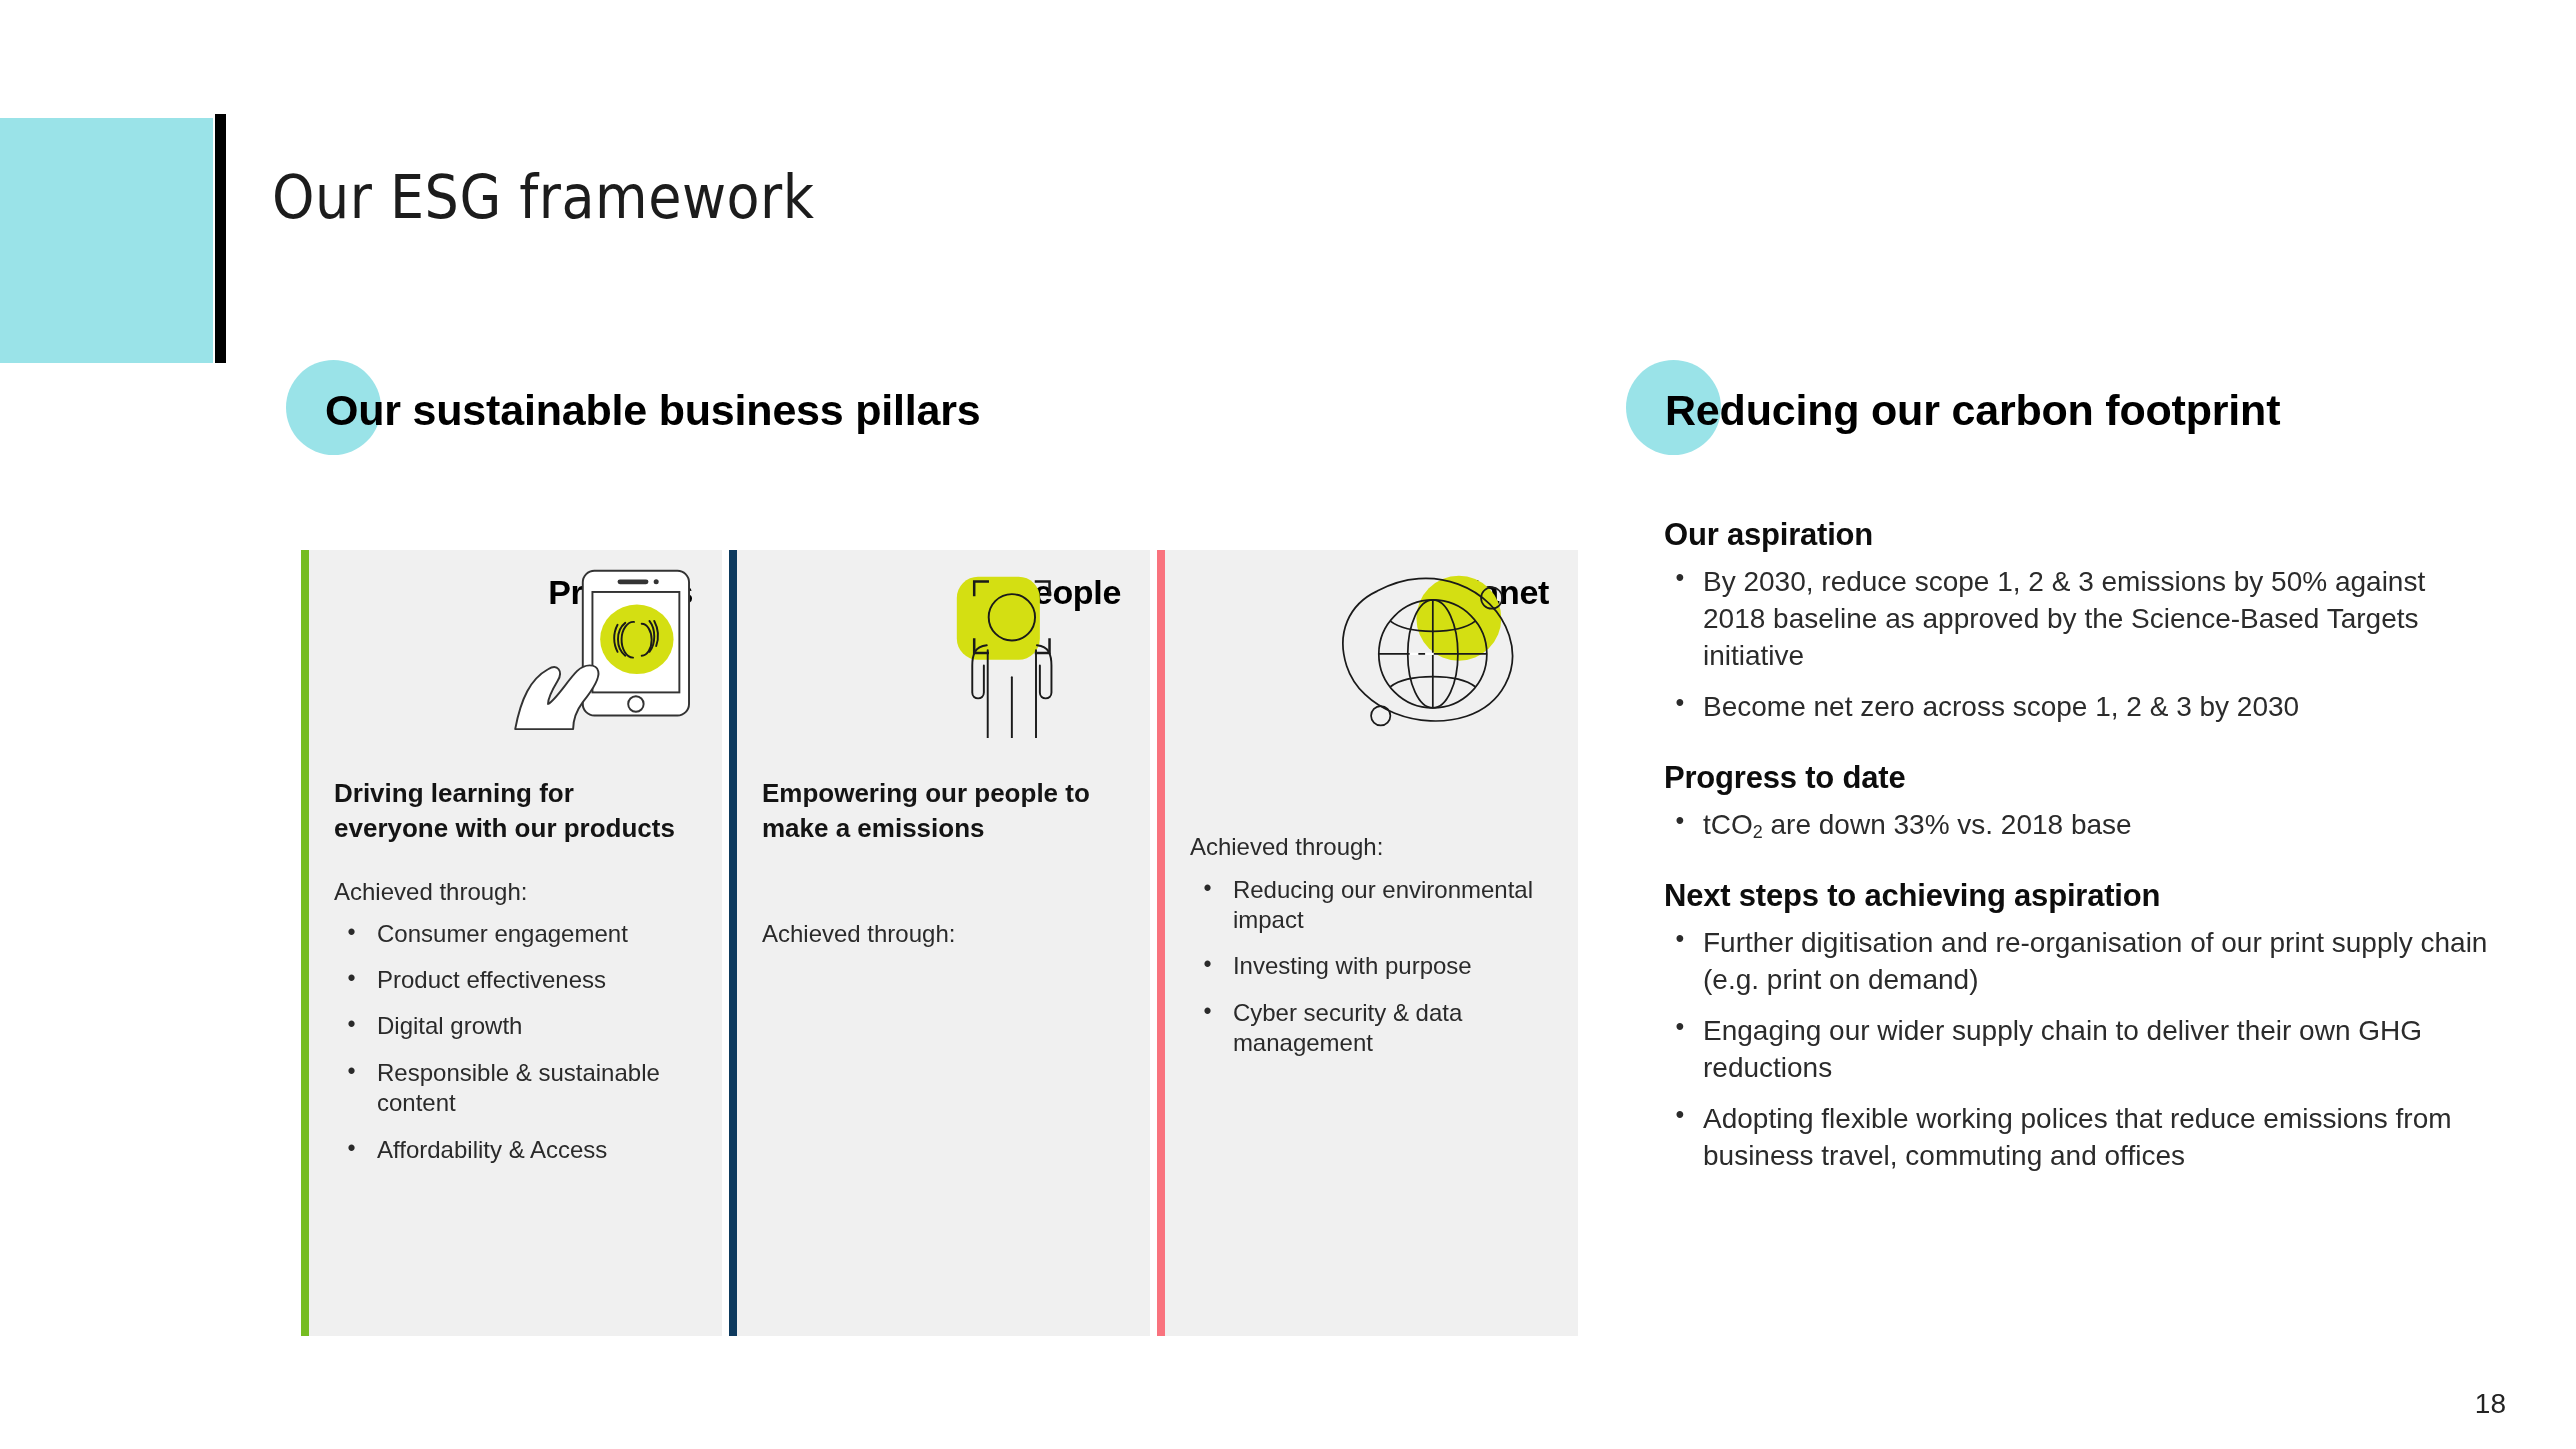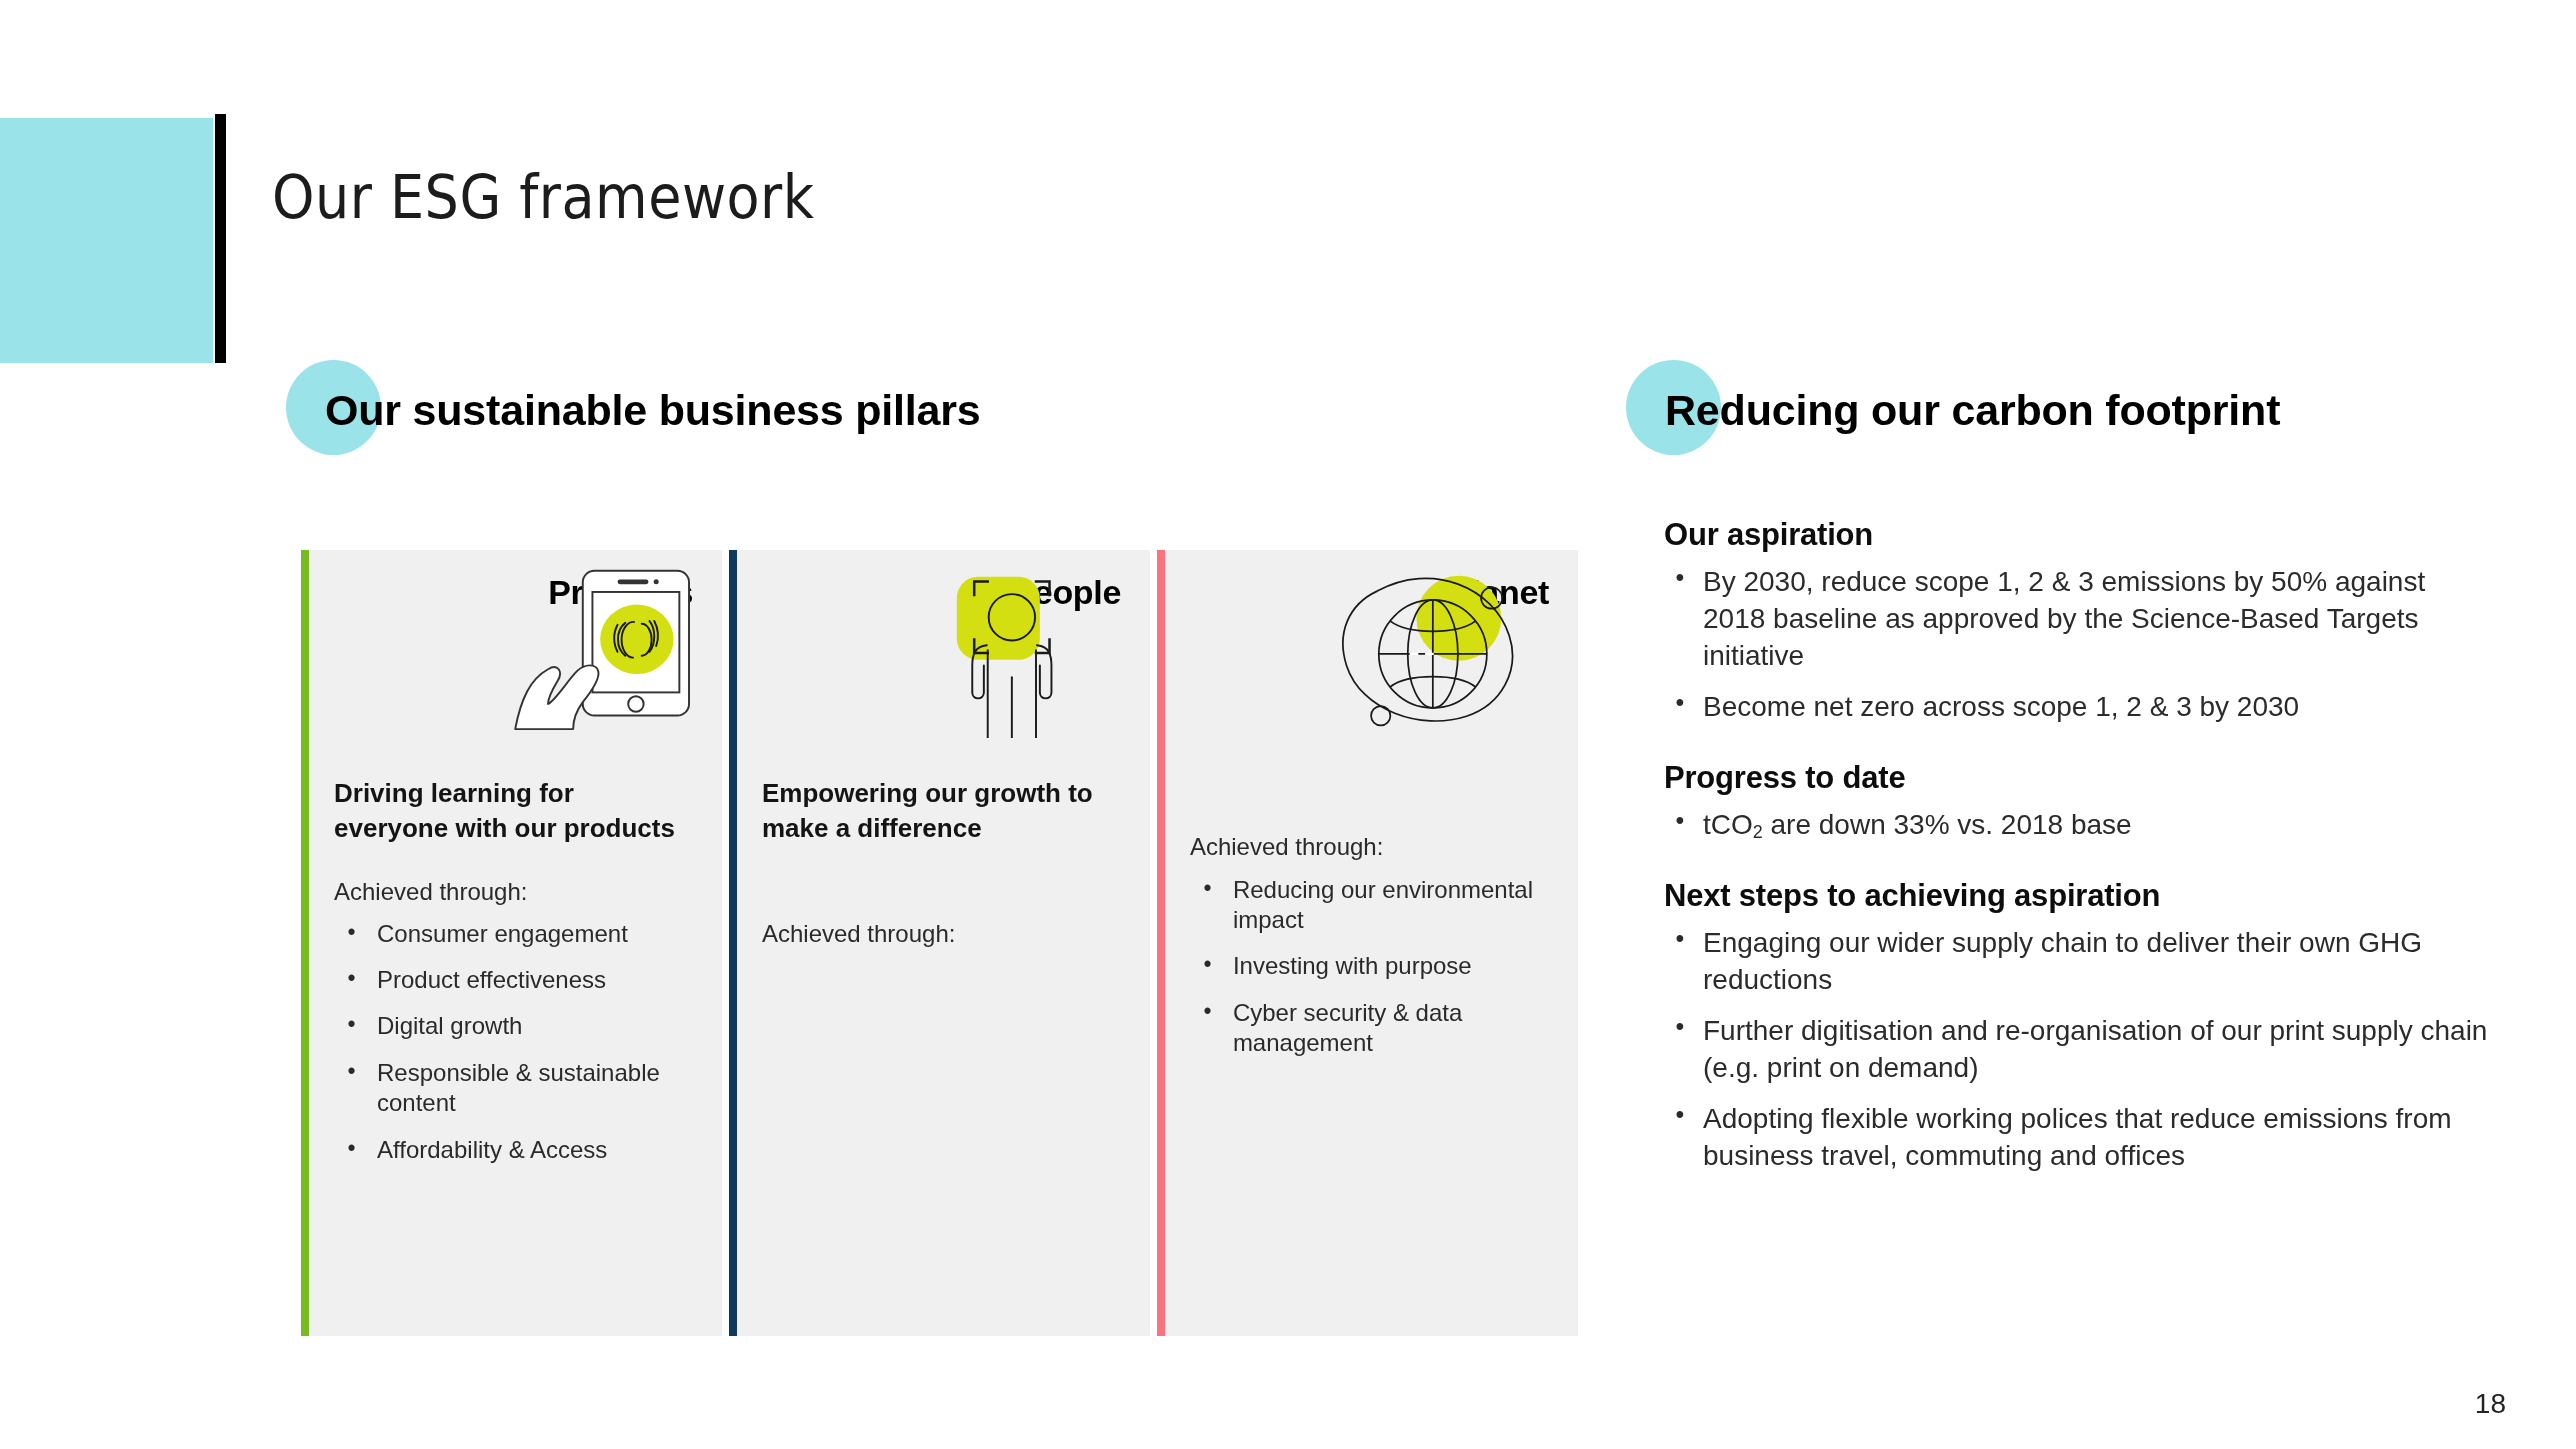--- a/index.html
+++ b/index.html
@@ -292,21 +292,21 @@
           <g fill="none" stroke="#1a1a1a" stroke-width="2" stroke-linecap="round">
             <path d="M43 79 C30 80 28 90 28 100 L28 128 C28 136 40 136 40 128 L40 100"></path>
             <path d="M95 79 C108 80 110 90 110 100 L110 128 C110 136 98 136 98 128 L98 100"></path>
             <path d="M44 84 L44 175"></path>
             <path d="M94 84 L94 175"></path>
             <path d="M69 112 L69 175"></path>
           </g>
         </svg>
       </div>
     </div>
-    <div class="pillar-statement">Empowering our growth to make a difference</div>
+    <div class="pillar-statement">Empowering our people to make a emissions</div>
     <div class="achieved-label" style="margin-top:74px;">Achieved through:</div>
   </div>
 
   <div class="pillar">
     <div class="pillar-bar" style="background:#F9737E"></div>
     <div class="pillar-head-row">
       <div class="pillar-title">Planet</div>
       <div class="pillar-icon" style="right:5.8px;top:0px;">
         <svg width="203" height="164" viewBox="0 0 210 170">
 
@@ -351,21 +351,21 @@
     <li>Become net zero across scope 1, 2 &amp; 3 by 2030</li>
   </ul>
 
   <div class="carbon-subhead spaced">Progress to date</div>
   <ul class="carbon-list">
     <li>tCO<sub>2</sub> are down 33% vs. 2018 base</li>
   </ul>
 
   <div class="carbon-subhead spaced">Next steps to achieving aspiration</div>
   <ul class="carbon-list">
+    <li>Further digitisation and re-organisation of our print supply chain (e.g. print on demand)</li>
     <li>Engaging our wider supply chain to deliver their own GHG reductions</li>
-    <li>Further digitisation and re-organisation of our print supply chain (e.g. print on demand)</li>
     <li>Adopting flexible working polices that reduce emissions from business travel, commuting and offices</li>
   </ul>
 
 </div>
 
 <div id="page-number">18</div>
 
 
 </body></html>

